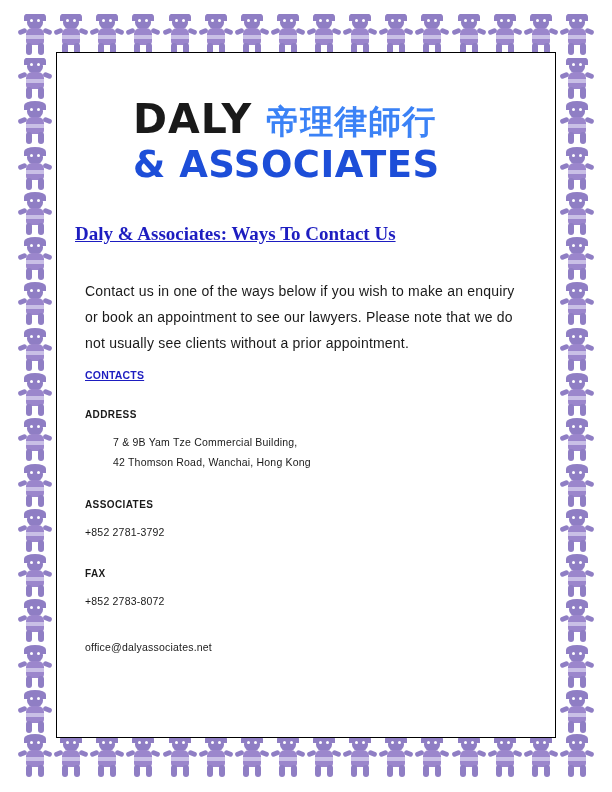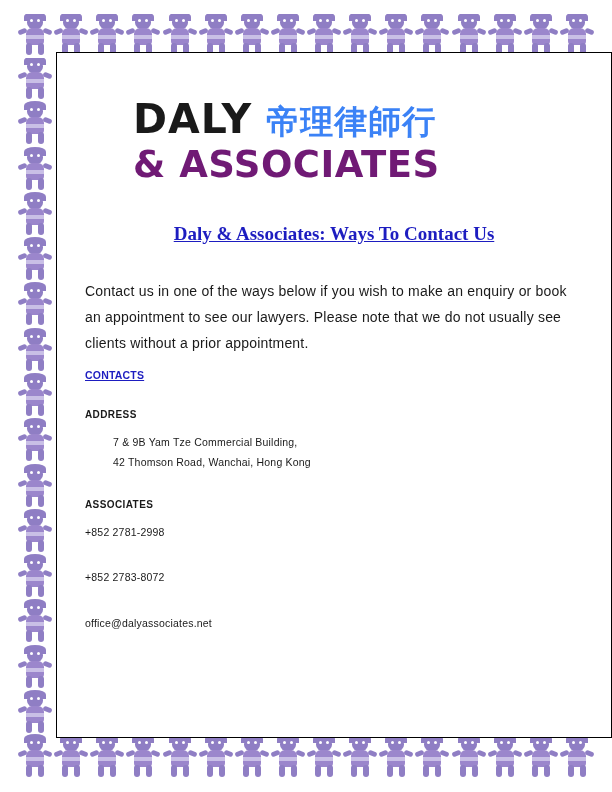--- a/index.html
+++ b/index.html
@@ -114,21 +114,21 @@
     left: 8px; top: 21px;
     width: 18px; height: 4px;
     background: #c9bfe6;
   }
 
   
   .content {
     position: absolute;
     left: 56px;
     top: 52px;
-    width: 556px;
+    width: 500px;
     height: 686px;
     background: #ffffff;
     border: 1px solid #000000;
     box-sizing: border-box;
   }
 
   .inner {
     padding: 28px 18px 0 18px;
   }
 
@@ -155,27 +155,27 @@
     font-size: 33px;
     letter-spacing: 1px;
     color: #3b82f6;
   }
   .logo-line2 {
     margin-top: 6px;
     font-family: "DejaVu Sans", sans-serif;
     font-weight: bold;
     font-size: 37px;
     letter-spacing: 0.5px;
-    color: #701a75;
+    color: #1d4ed8;
   }
 
   
   .doc-title {
     margin: 40px 0 0 0;
-    text-align: center;
+    text-align: left;
     font-family: "Liberation Serif", serif;
     font-weight: bold;
     font-size: 19px;
     color: #1d1dc0;
     text-decoration: underline;
   }
 
   
   .para {
     margin: 34px 10px 0 10px;
@@ -869,24 +869,25 @@
       <div class="field">
         <div class="field-label">ADDRESS</div>
         <div class="field-value">
           <span class="vline">7 &amp; 9B Yam Tze Commercial Building,</span>
           <span class="vline">42 Thomson Road, Wanchai, Hong Kong</span>
         </div>
       </div>
 
       <div class="field">
         <div class="field-label">ASSOCIATES</div>
-        <div class="field-value">+852 2781-2998</div>
+        <div class="field-value">+852 2781-3792</div>
       </div>
 
       <div class="field">
+        <div class="field-label">FAX</div>
         <div class="field-value">+852 2783-8072</div>
       </div>
 
       <div class="field">
         <div class="field-value">office@dalyassociates.net</div>
       </div>
 
     </div>
   </div>
 

